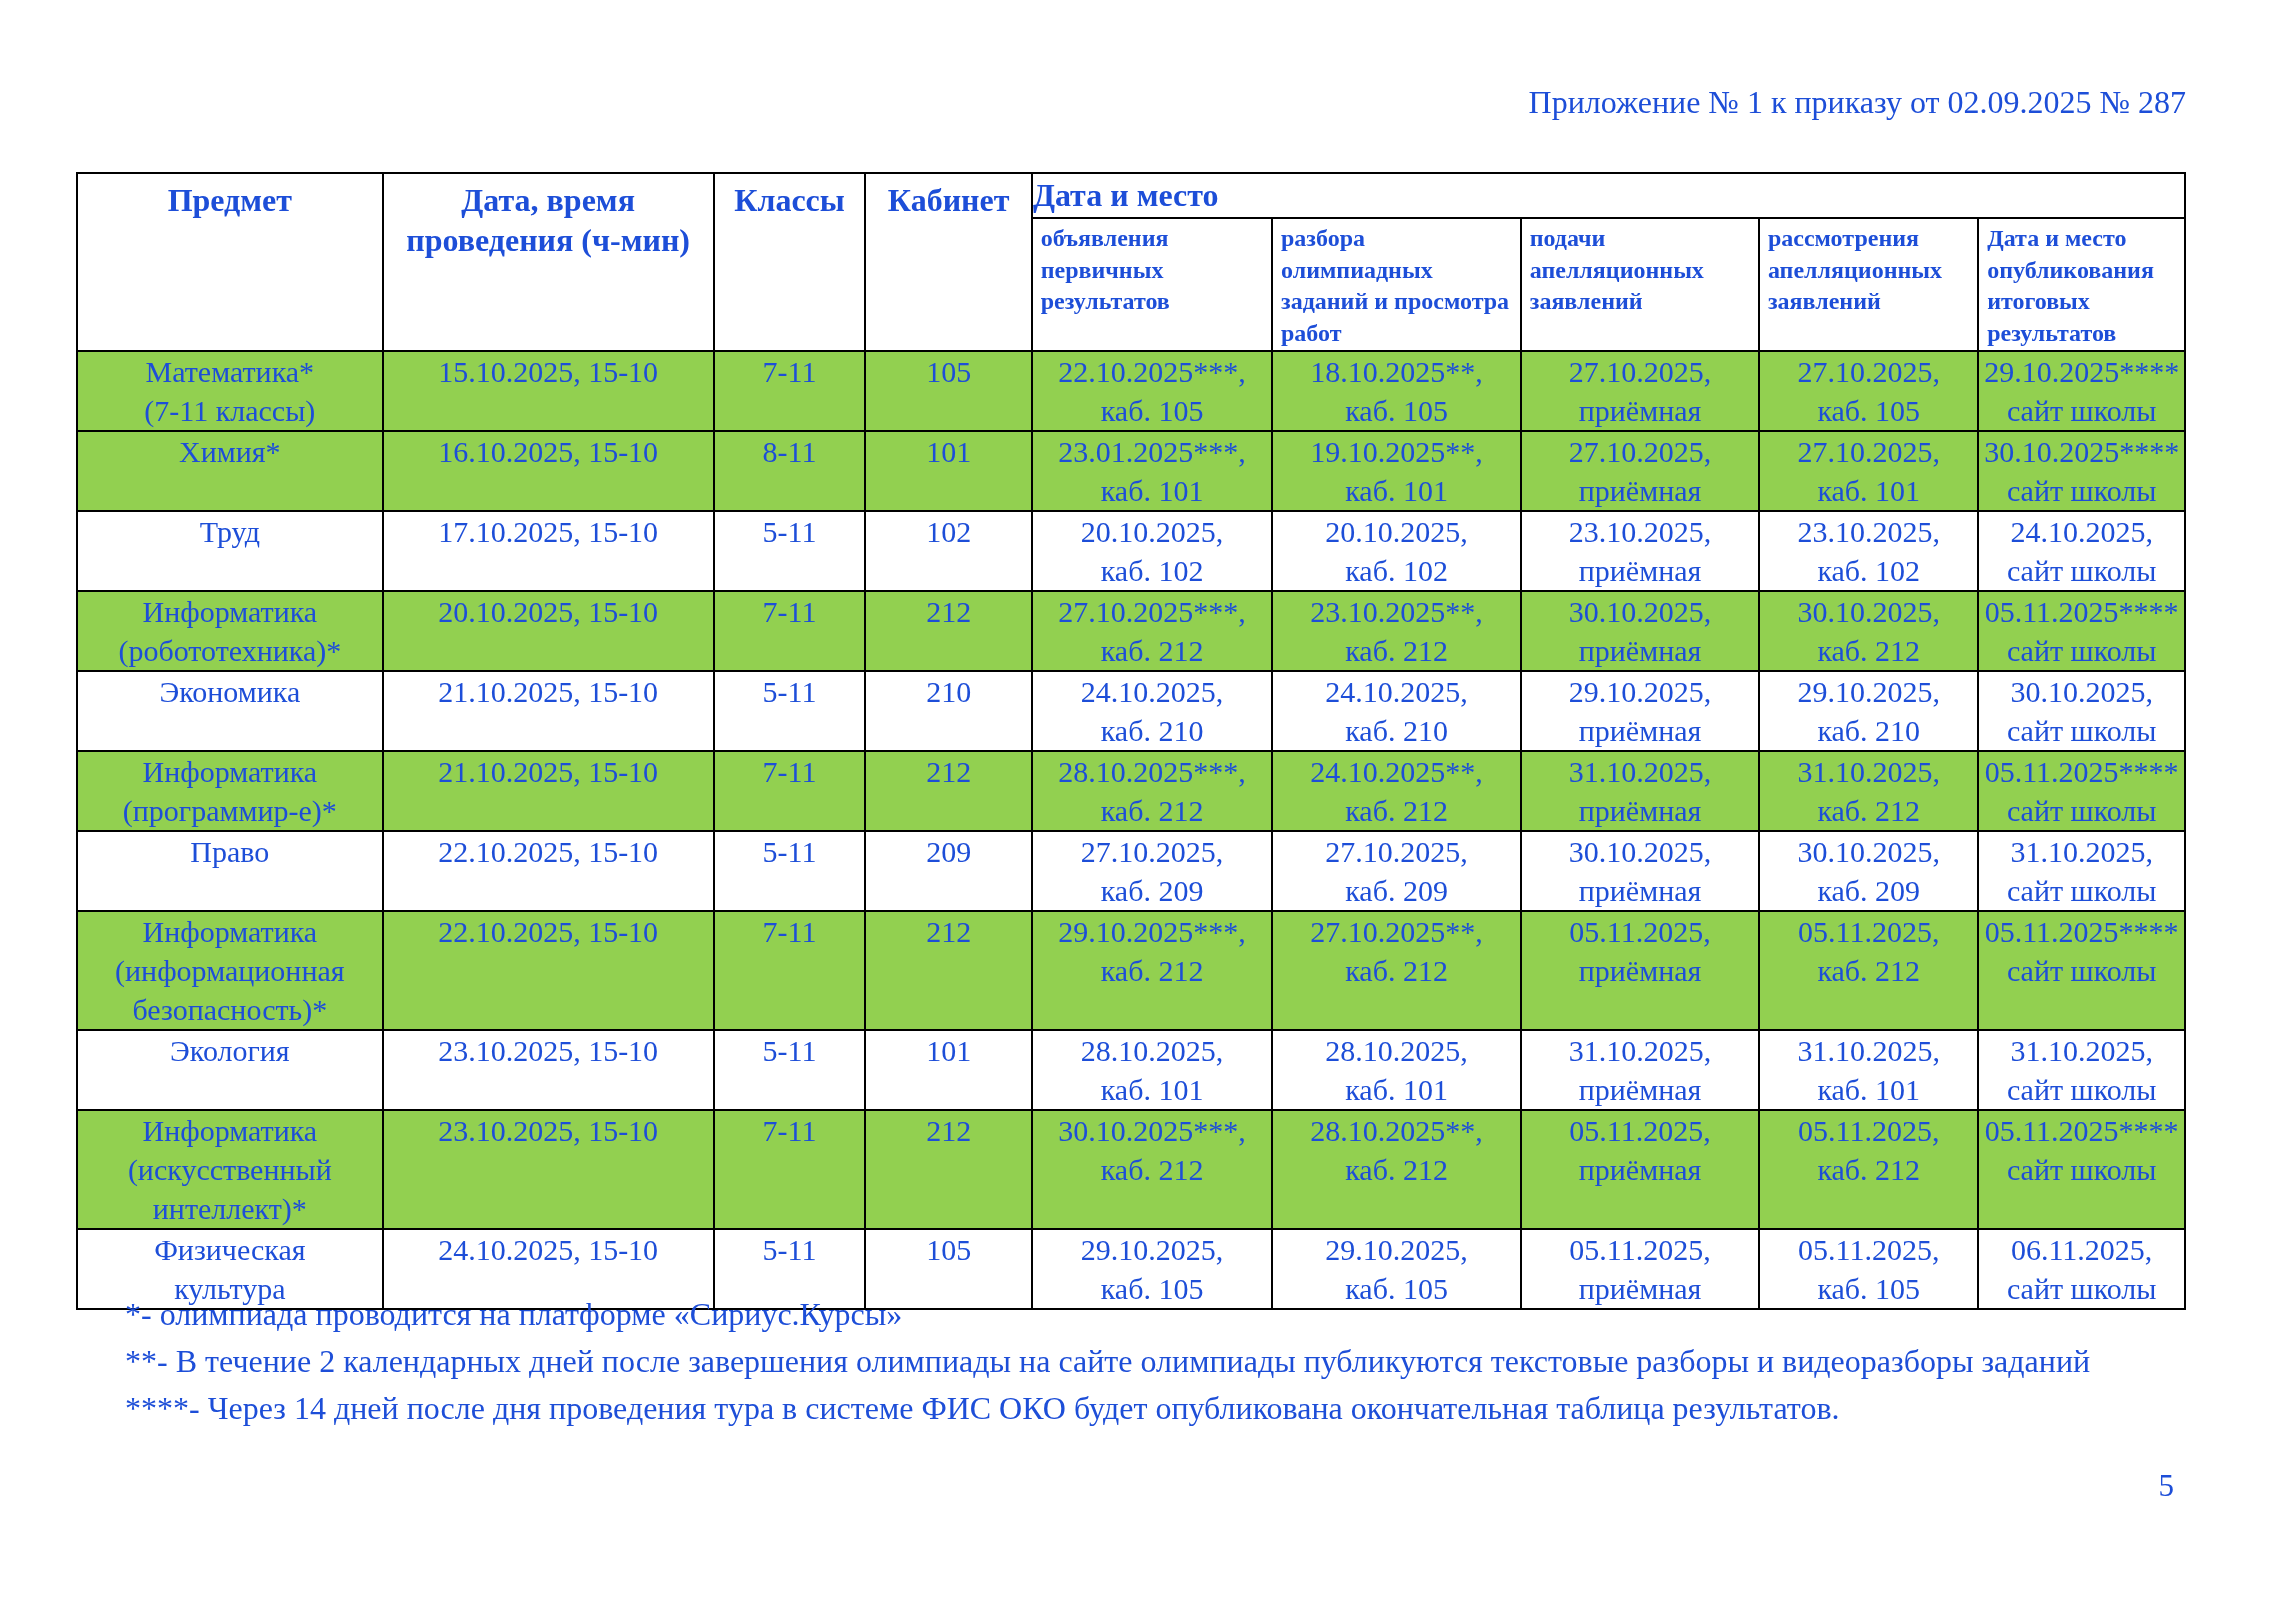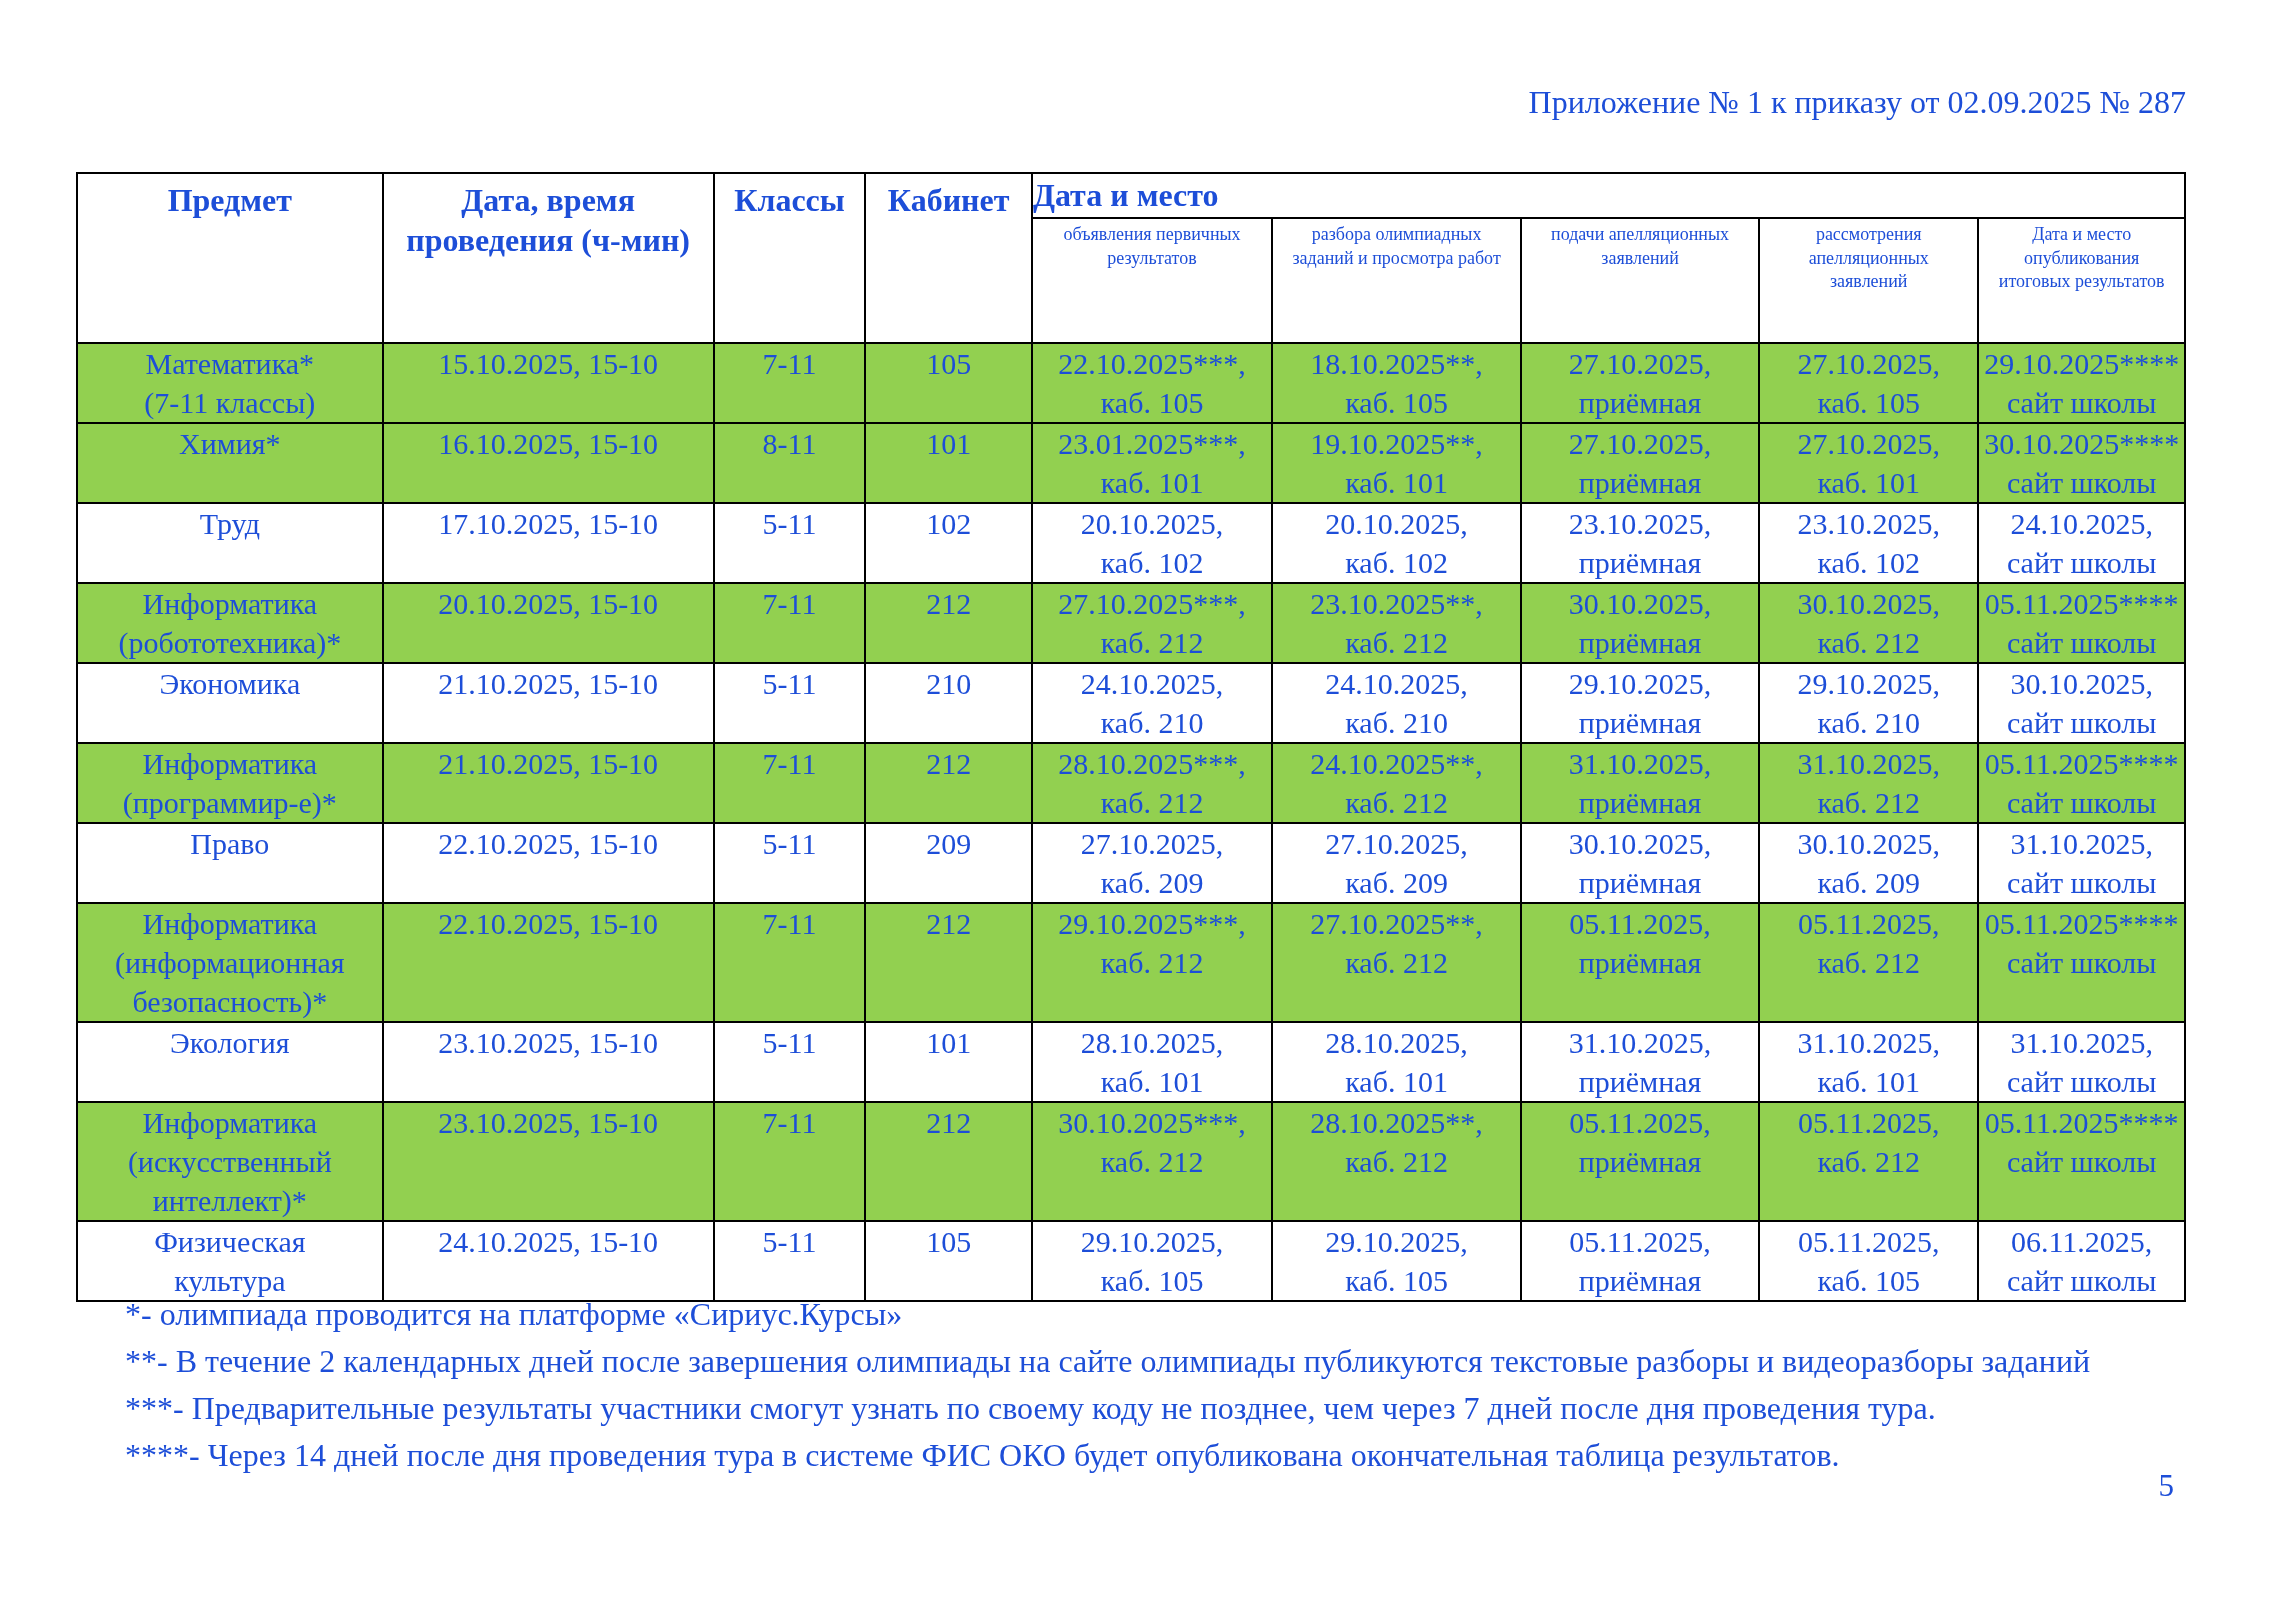--- a/index.html
+++ b/index.html
@@ -41,23 +41,23 @@
   }
   th.main-h {
     font-size: 32px;
     font-weight: bold;
     vertical-align: top;
     padding: 5.9px 3.9px 0 3.9px;
     line-height: 1.25;
   }
   th.sub-h {
     height: 125px;
-    font-size: 18px;
-    font-weight: normal;
-    text-align: center;
+    font-size: 24px;
+    font-weight: bold;
+    text-align: left;
     vertical-align: top;
     padding: 3.9px 7.8px 0 7.8px;
     line-height: 1.32;
   }
   td.cell {
     font-size: 30px;
     text-align: center;
     vertical-align: top;
     line-height: 39px;
     padding: 0 2px;
@@ -302,20 +302,19 @@
 каб. 105</td>
     <td class="cell">06.11.2025,
 сайт школы</td>
   </tr>
       </tbody>
   </table>
 
   <div class="footnotes">
     <p>*- олимпиада проводится на платформе «Сириус.Курсы»</p>
     <p>**- В течение 2 календарных дней после завершения олимпиады на сайте олимпиады публикуются текстовые разборы и видеоразборы заданий</p>
-    <p>***- Предварительные результаты участники смогут узнать по своему коду не позднее, чем через 7 дней после дня проведения тура.</p>
     <p>****- Через 14 дней после дня проведения тура в системе ФИС ОКО будет опубликована окончательная таблица результатов.</p>
   </div>
 
   <div class="page-number">5</div>
 
 </div>
 
 
 </body></html>

